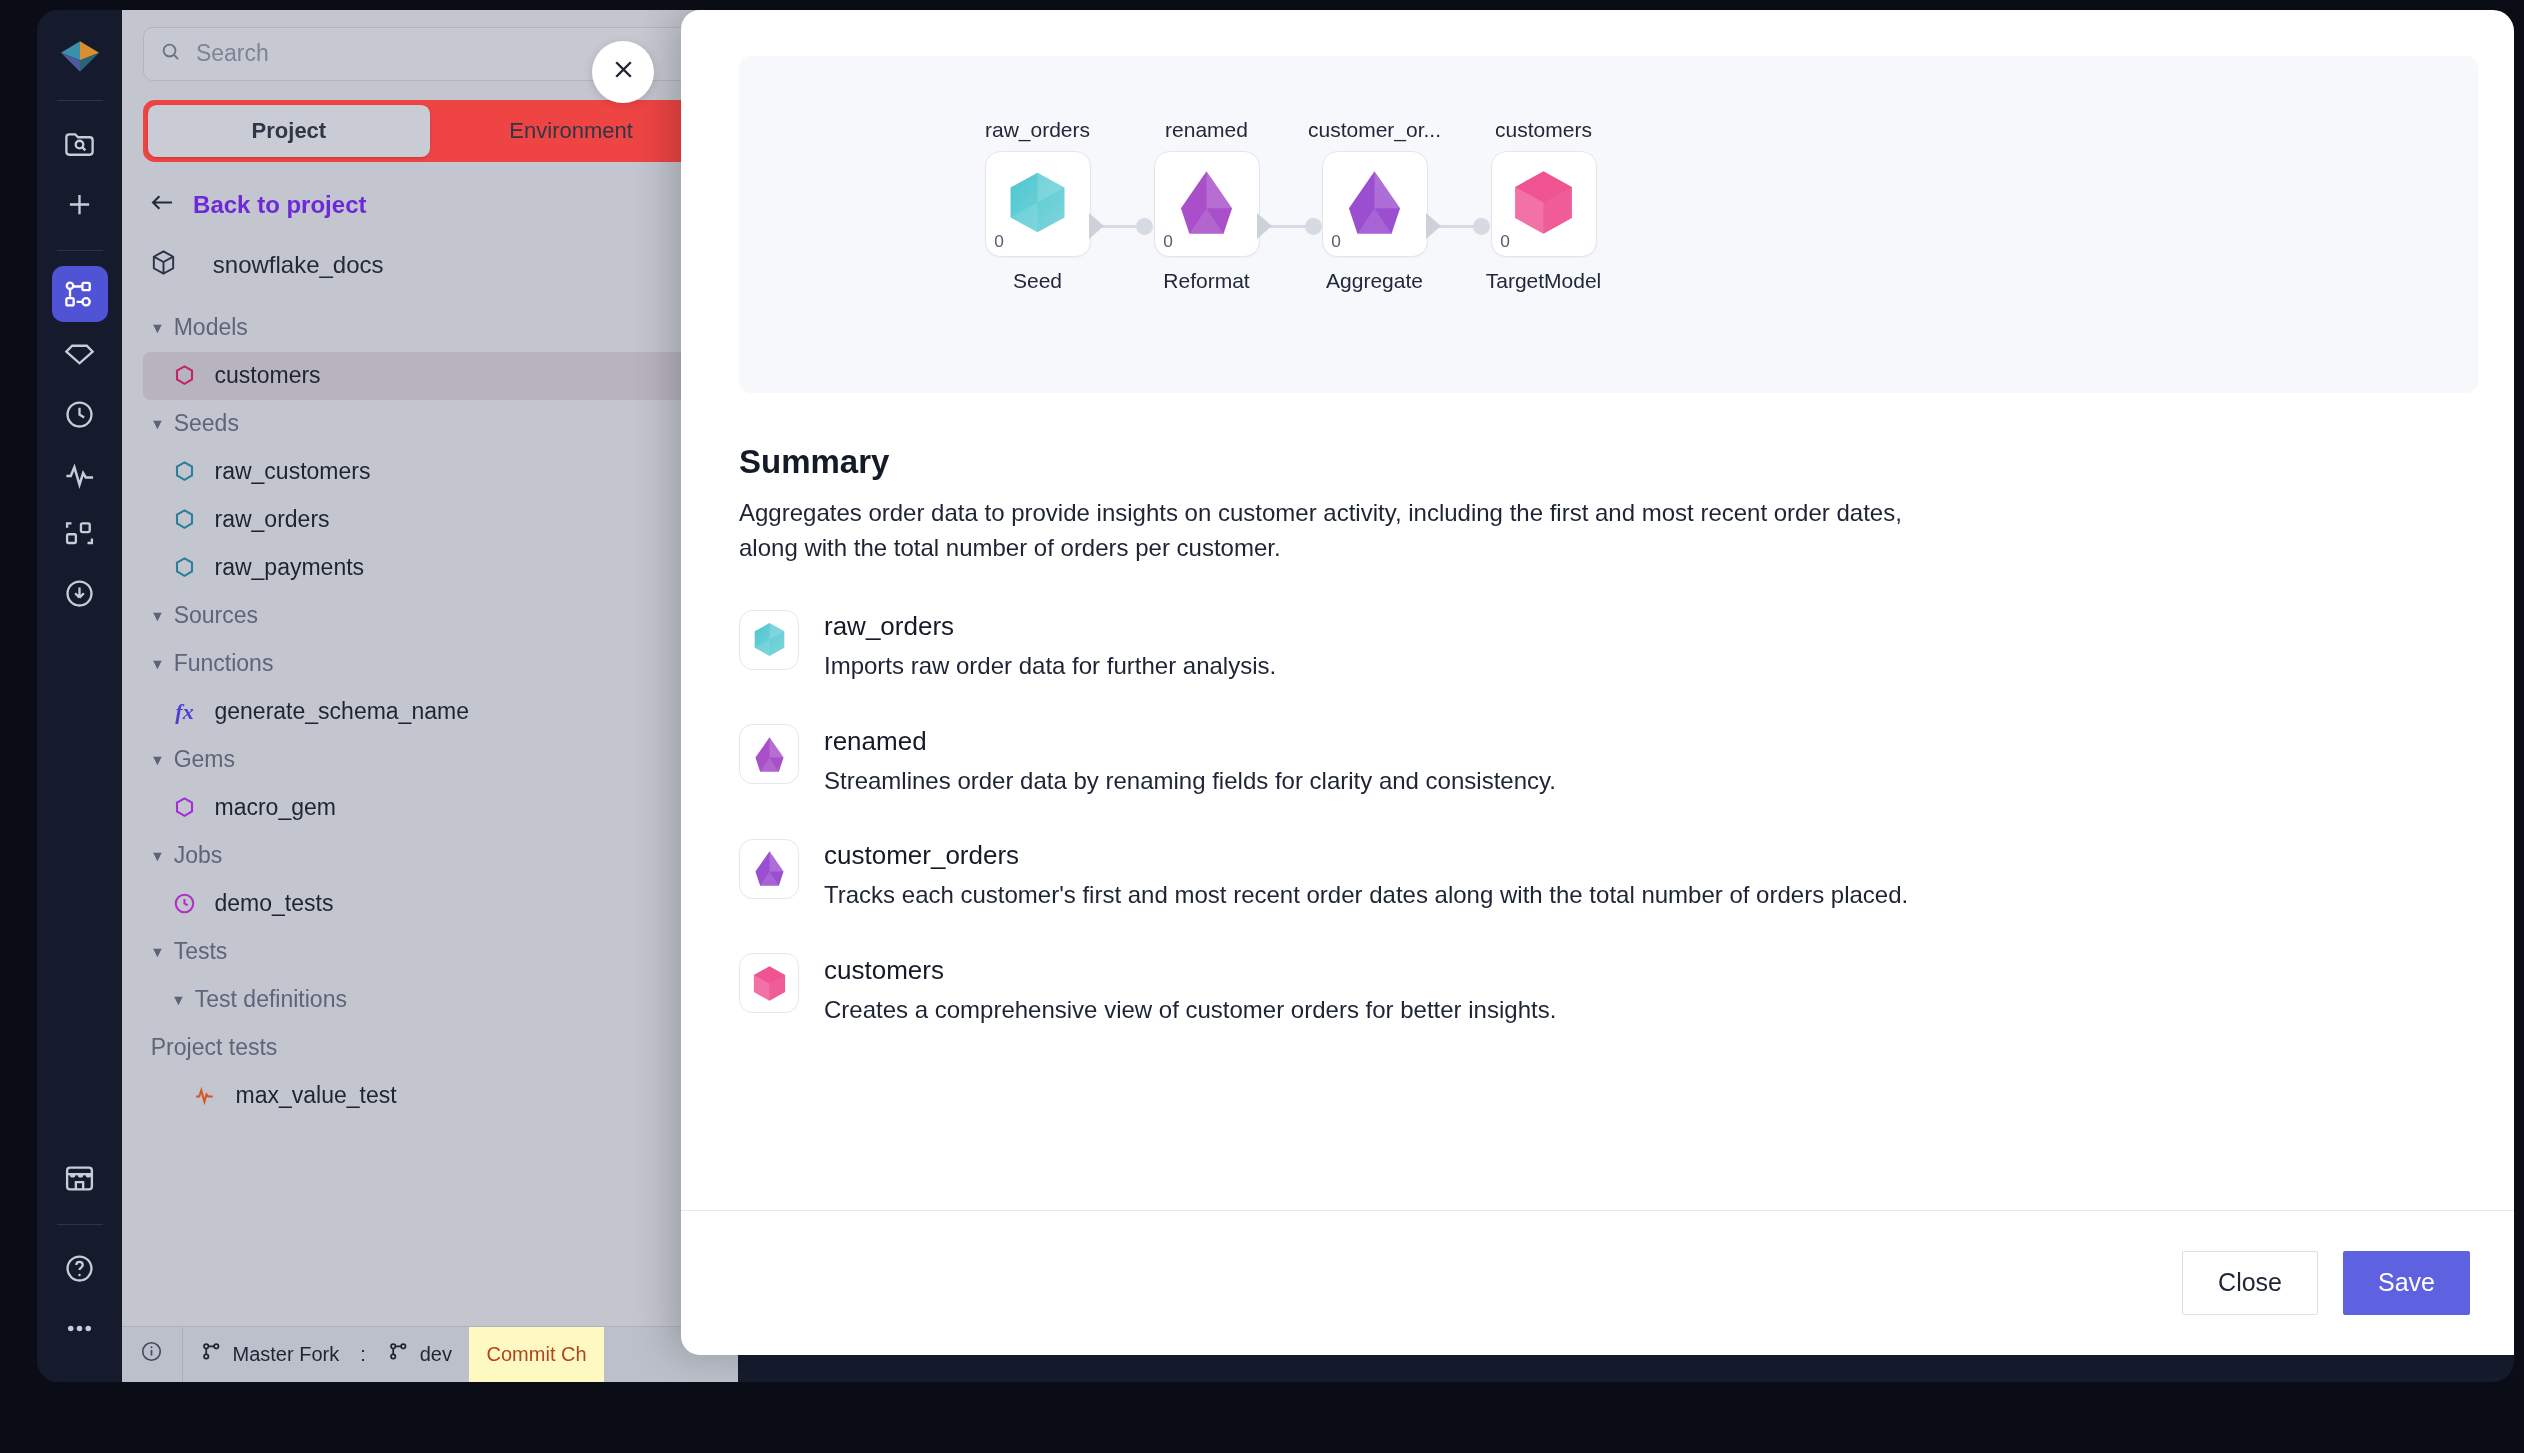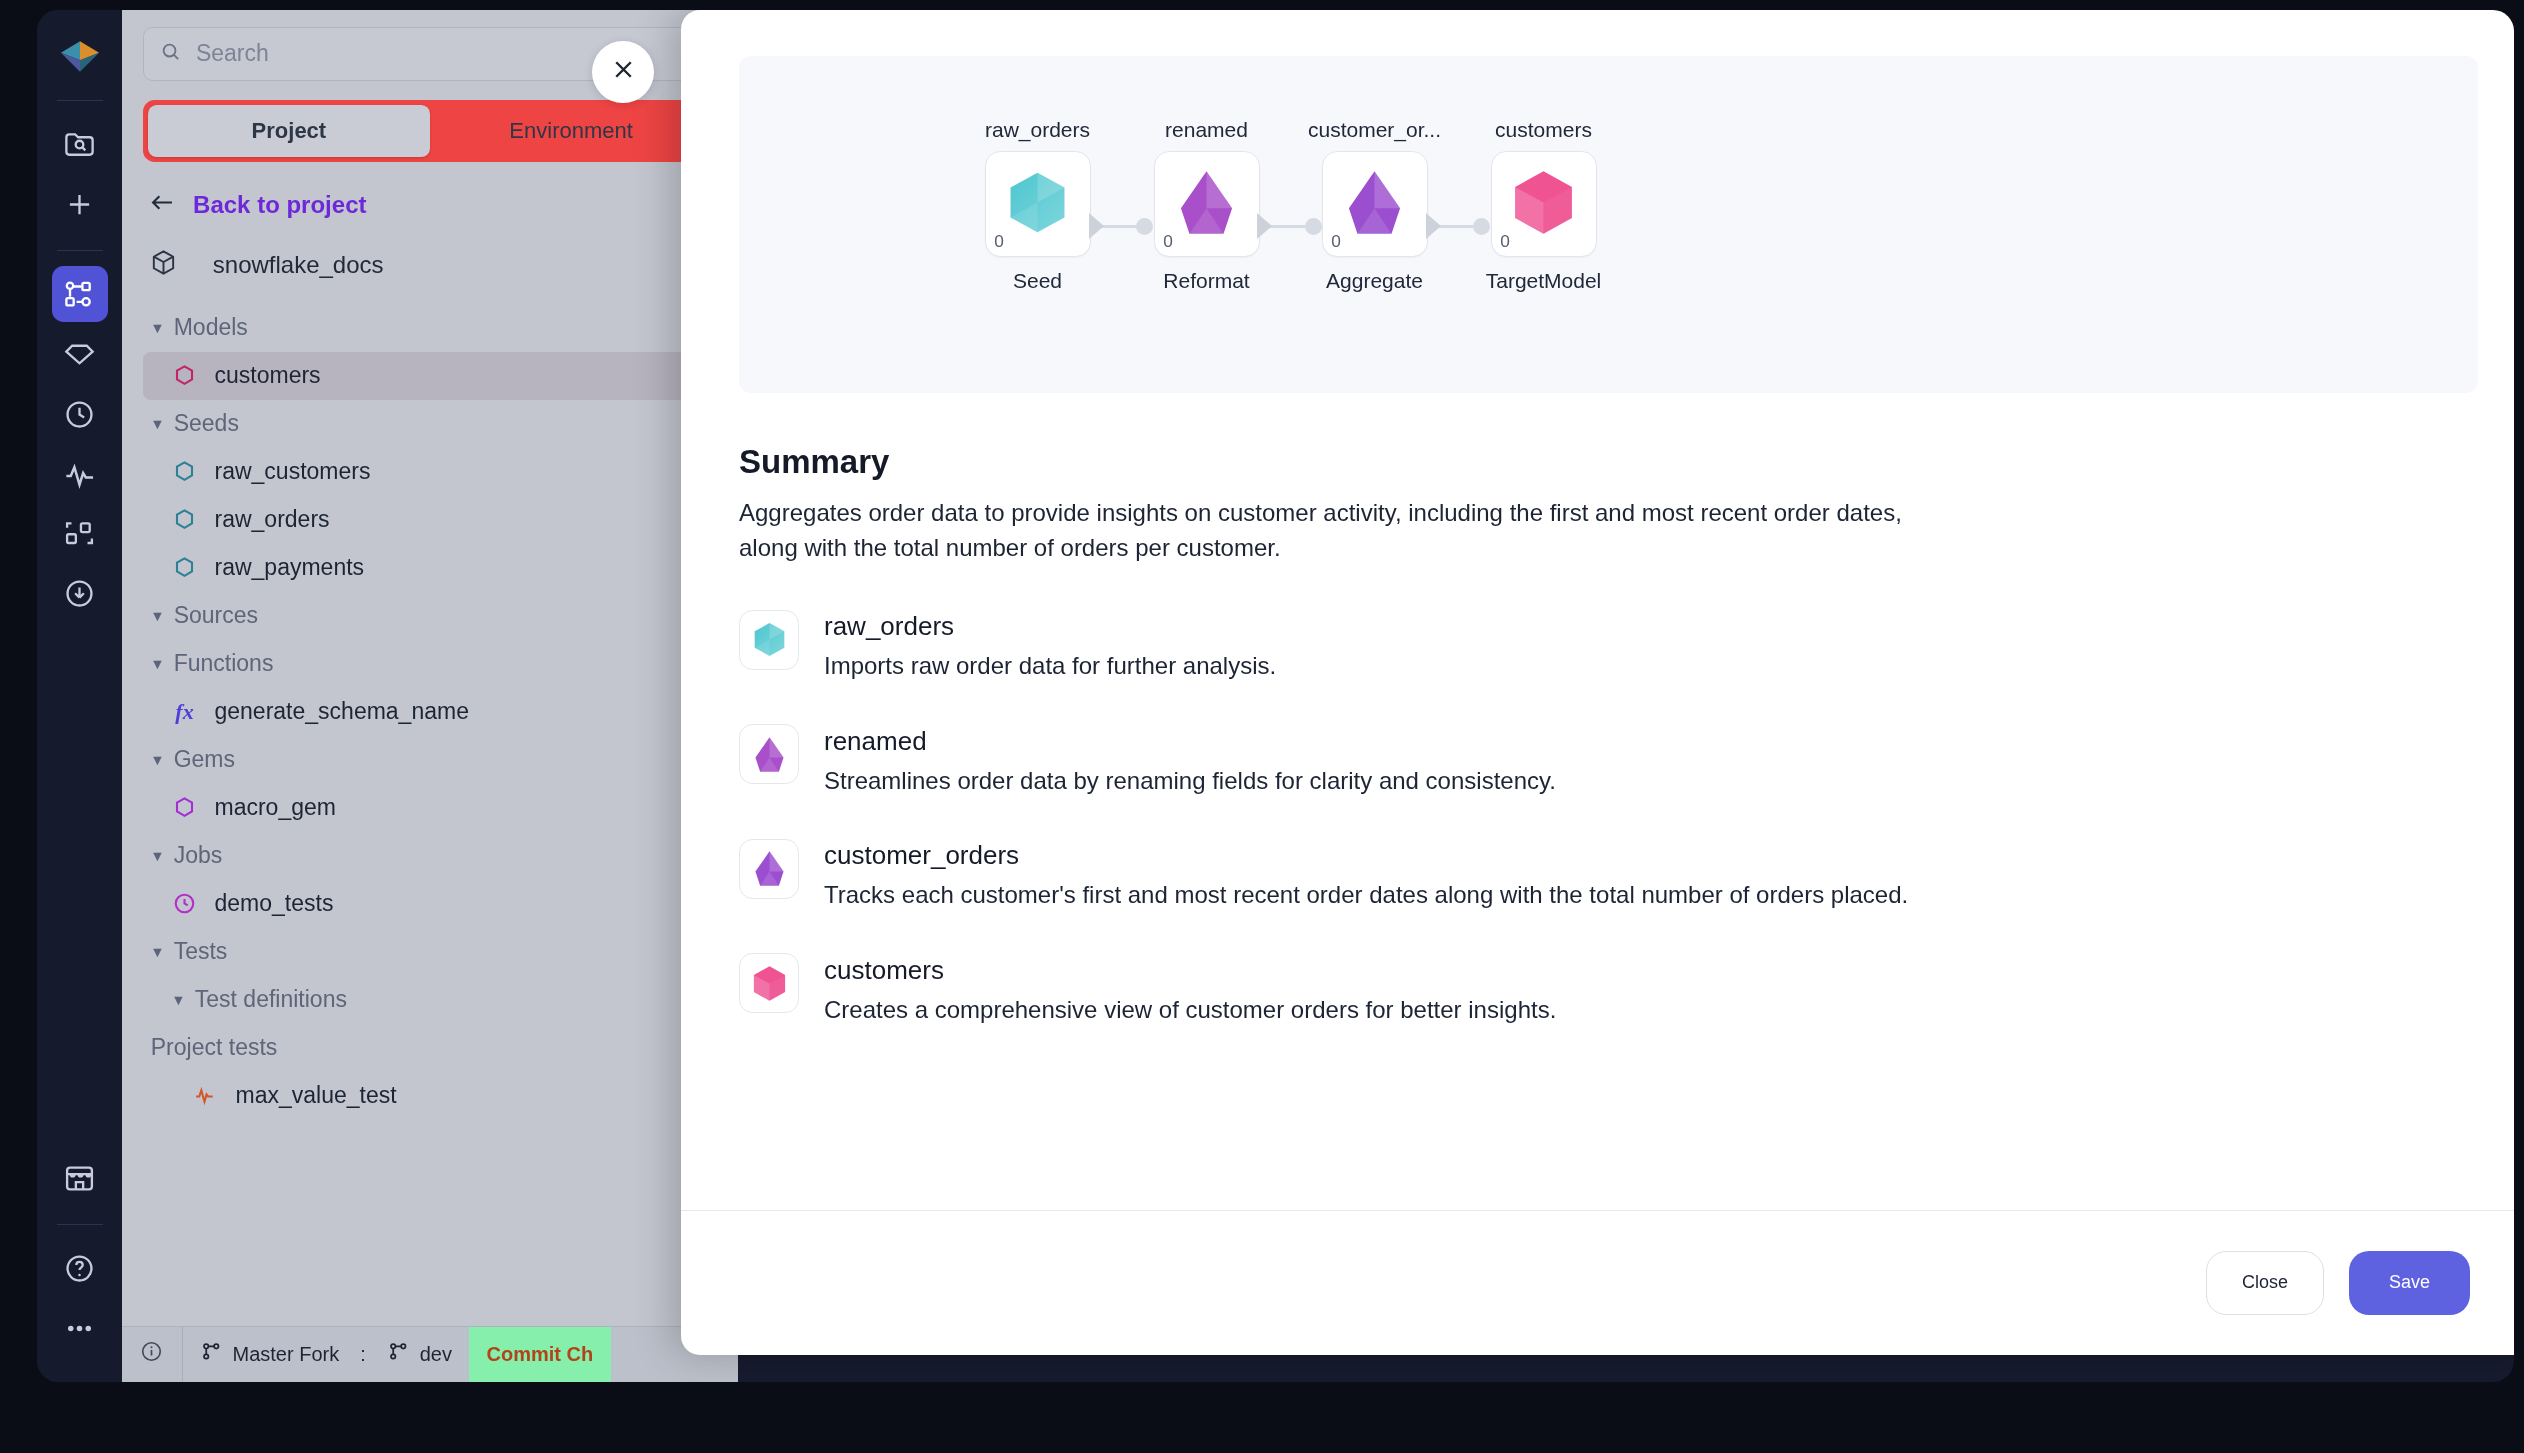--- a/index.html
+++ b/index.html
@@ -109,21 +109,21 @@
   #statusbar {
     height: 56px;
     background: #bcc0ca;
     border-top: 1px solid #aeb2bd;
     display: flex; align-items: stretch;
     font-size: 20px; color: #1d2434;
   }
   #statusbar .cell { display: flex; align-items: center; padding: 0 17.3px; gap: 9.6px; }
   #statusbar .divider { width: 1px; background: #a9adb8; }
   #commit-chip {
-    background: #86efac; color: #b2441b; font-weight: bold;
+    background: #fef9c3; color: #b2441b; font-weight: normal;
     display: flex; align-items: center; padding: 0 17.3px;
   }
 
   
   #modal {
     position: absolute;
     left: 644px; top: 0;
     width: 1855px; height: 1345px;
     background: #ffffff;
     border-radius: 19px 0 0 19px;
@@ -188,21 +188,21 @@
   .item-name { font-size: 26px; color: #141a28; }
   .item-desc { font-size: 24px; color: #1d2434; margin-top: 9.6px; }
 
   #modal-footer {
     height: 145px; flex: 0 0 145px;
     border-top: 1px solid #e6e8ee;
     display: flex; align-items: center; justify-content: flex-end;
     padding-right: 66px; gap: 25px;
   }
   .btn {
-    height: 64px; border-radius: 20px; font-size: 18px;
+    height: 64px; border-radius: 2px; font-size: 25px;
     display: flex; align-items: center; justify-content: center;
     padding: 0 35px;
   }
   #btn-close { background: #fff; border: 1px solid #dcdfe6; color: #1d2434; }
   #btn-save { background: #5f62e0; color: #fff; min-width: 121px; }
 </style>
 </head>
 <body>
 
 <div id="app-frame">

